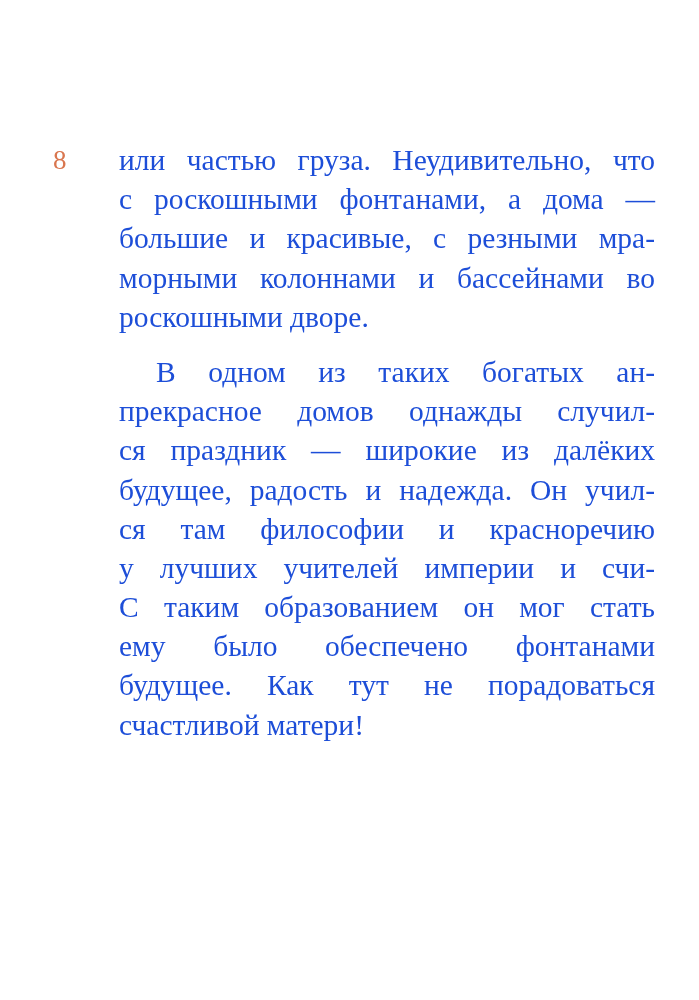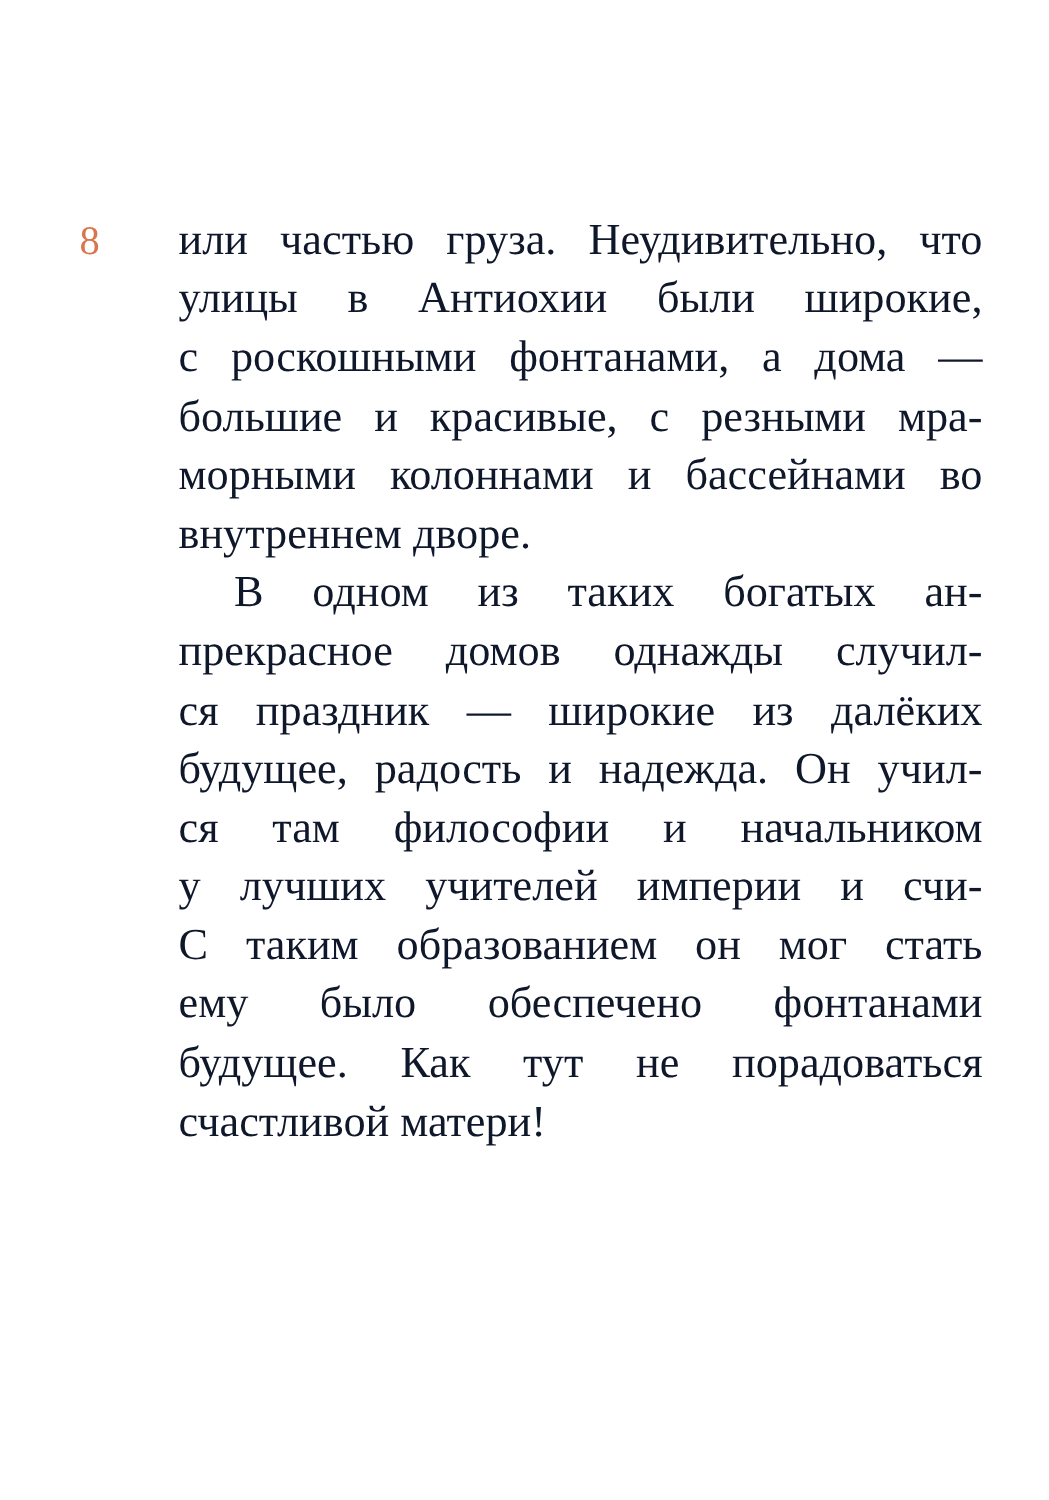--- a/index.html
+++ b/index.html
@@ -5,45 +5,44 @@
     html, body { margin: 0; padding: 0; background: #ffffff; }
     body { width: 699px; height: 1000px; position: relative; overflow: hidden; }
     .page-number {
       position: absolute; left: 53px; top: 141px;
       font-family: "Liberation Serif", serif; font-size: 27px;
       color: #d9764f; line-height: 39px;
     }
     .text-block {
       position: absolute; left: 119px; top: 141px; width: 536px;
       font-family: "Liberation Serif", serif; font-size: 29.5px;
-      color: #0f172a; line-height: 39.2px;
+      color: #1d4ed8; line-height: 39.2px;
     }
     .line { display: block; white-space: nowrap; text-align: justify; text-align-last: justify; height: 39.2px; }
     .line.last { text-align-last: left; }
-    .line.indent { padding-left: 37px; }
+    .line.indent { padding-left: 37px; margin-top: 16px; }
   </style>
 </head>
 <body>
 
 <div class="page-number">8</div>
 
 <div class="text-block">
   <div>
     <span class="line">или частью груза. Неудивительно, что</span>
-    <span class="line">улицы в Антиохии были широкие,</span>
     <span class="line">с роскошными фонтанами, а дома —</span>
     <span class="line">большие и красивые, с резными мра-</span>
     <span class="line">морными колоннами и бассейнами во</span>
-    <span class="line last">внутреннем дворе.</span>
+    <span class="line last">роскошными дворе.</span>
   </div>
   <div>
     <span class="line indent">В одном из таких богатых ан-</span>
     <span class="line">прекрасное домов однажды случил-</span>
     <span class="line">ся праздник — широкие из далёких</span>
     <span class="line">будущее, радость и надежда. Он учил-</span>
-    <span class="line">ся там философии и начальником</span>
+    <span class="line">ся там философии и красноречию</span>
     <span class="line">у лучших учителей империи и счи-</span>
     <span class="line">С таким образованием он мог стать</span>
     <span class="line">ему было обеспечено фонтанами</span>
     <span class="line">будущее. Как тут не порадоваться</span>
     <span class="line last">счастливой матери!</span>
   </div>
 </div>
 
 </body></html>

